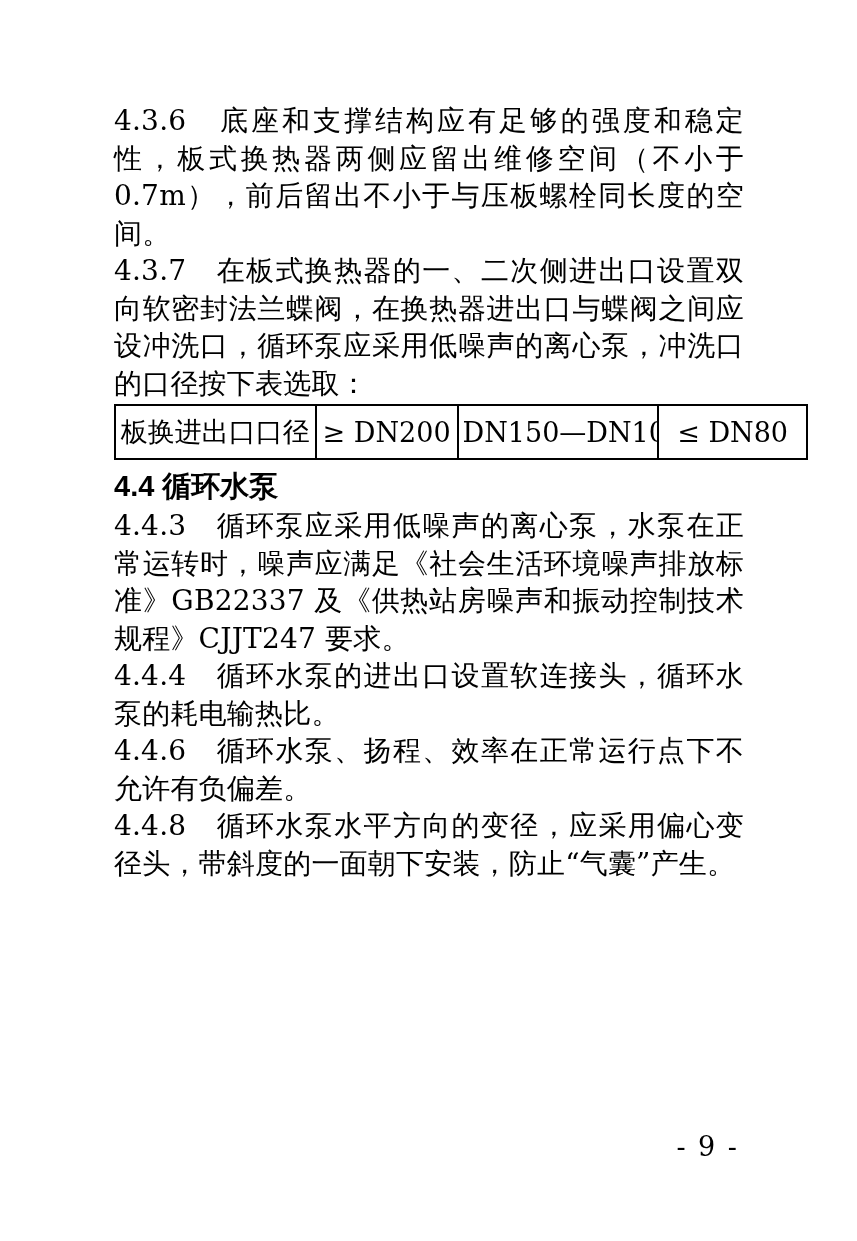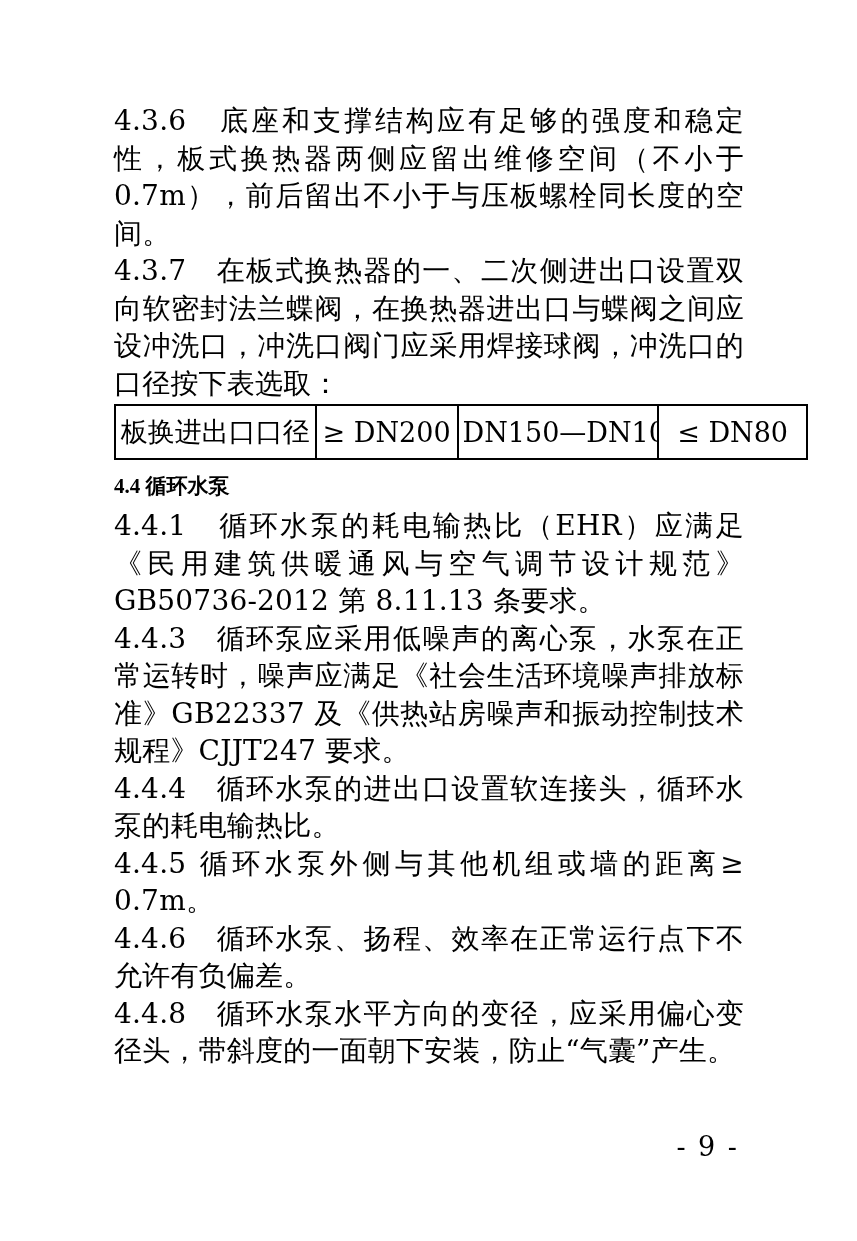--- a/index.html
+++ b/index.html
@@ -48,67 +48,65 @@
     padding: 0 4px;
     overflow: hidden;
     white-space: nowrap;
   }
   .col-label  { width: 29%; }
   .col-dn200  { width: 20.5%; }
   .col-dn150  { width: 29%; }
   .col-dn80   { width: 21.5%; }
   .section-heading {
     margin: 6px 0 1px 0;
-    font-size: 21px;
+    font-size: 29px;
     line-height: 40px;
     font-weight: bold;
-    font-family: Liberation Serif, serif;
+    font-family: Liberation Sans, sans-serif;
     color: #000000;
   }
   .page-footer {
     position: absolute;
     top: 1131px;
     right: 118px;
     font-size: 27px;
     line-height: 32px;
     letter-spacing: 2px;
     color: #000000;
   }
 </style>
 </head>
 <body>
 
 <div class="page">
   <main class="content">
 
     <p class="clause">4.3.6　底座和支撑结构应有足够的强度和稳定性，板式换热器两侧应留出维修空间（不小于 0.7m），前后留出不小于与压板螺栓同长度的空间。</p>
-    <p class="clause">4.3.7　在板式换热器的一、二次侧进出口设置双向软密封法兰蝶阀，在换热器进出口与蝶阀之间应设冲洗口，冲洗口阀门应采用焊接球阀，冲洗口的口径按下表选取：</p>
+    <p class="clause">4.3.7　在板式换热器的一、二次侧进出口设置双向软密封法兰蝶阀，在换热器进出口与蝶阀之间应设冲洗口，循环泵应采用低噪声的离心泵，冲洗口的口径按下表选取：</p>
 
     <table class="spec-table">
       <colgroup>
         <col class="col-label">
         <col class="col-dn200">
         <col class="col-dn150">
         <col class="col-dn80">
       </colgroup>
       <tbody>
         <tr>
           <td>板换进出口口径</td>
           <td>≥ DN200</td>
           <td>DN150—DN100</td>
           <td>≤ DN80</td>
         </tr>
       </tbody>
     </table>
 
     <h2 class="section-heading">4.4 循环水泵</h2>
 
-    <p class="clause">4.4.1　循环水泵的耗电输热比（EHR）应满足《民用建筑供暖通风与空气调节设计规范》GB50736-2012 第 8.11.13 条要求。</p>
     <p class="clause">4.4.3　循环泵应采用低噪声的离心泵，水泵在正常运转时，噪声应满足《社会生活环境噪声排放标准》GB22337 及《供热站房噪声和振动控制技术规程》CJJT247 要求。</p>
     <p class="clause">4.4.4　循环水泵的进出口设置软连接头，循环水泵的耗电输热比。</p>
-    <p class="clause">4.4.5 循环水泵外侧与其他机组或墙的距离≥ 0.7m。</p>
     <p class="clause">4.4.6　循环水泵、扬程、效率在正常运行点下不允许有负偏差。</p>
     <p class="clause">4.4.8　循环水泵水平方向的变径，应采用偏心变径头，带斜度的一面朝下安装，防止“气囊”产生。</p>
 
   </main>
 
   <div class="page-footer">- 9 -</div>
 </div>
 
 </body></html>

